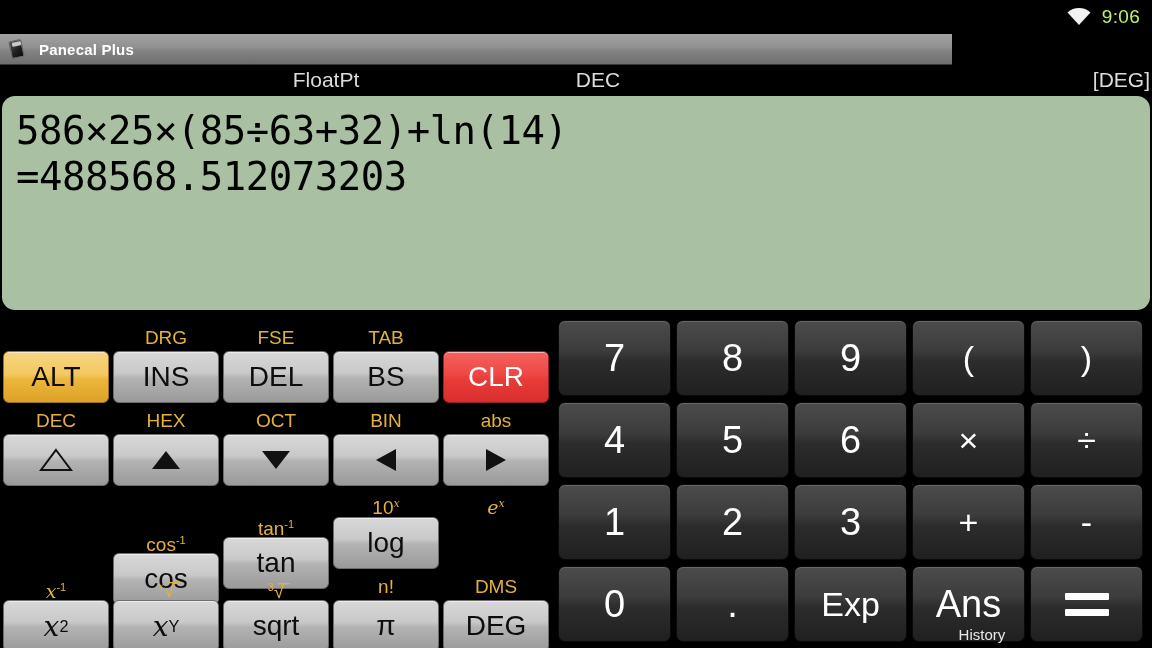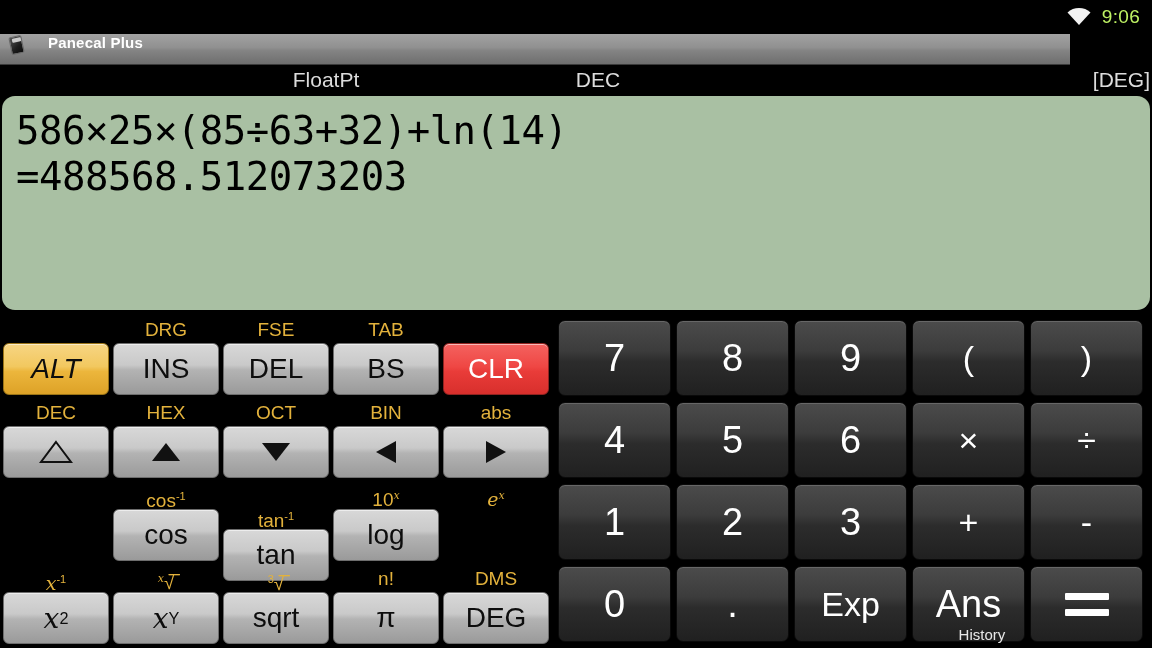--- a/index.html
+++ b/index.html
@@ -16,23 +16,23 @@
     position: absolute; left: 0; top: 0; width: 1152px; height: 34px;
     background: #000; display: flex; align-items: center;
     justify-content: flex-end; padding-right: 12px; gap: 10px;
   }
   .wifi-icon { width: 26px; height: 20px; position: relative; }
   .wifi-icon svg { display: block; }
   .clock { color: #bef264; font-size: 19px; font-weight: 400; letter-spacing: .3px; }
 
   
   .titlebar {
-    position: absolute; left: 0; top: 34px; width: 1070px; height: 31px;
+    position: absolute; left: 0; top: 34px; width: 952px; height: 31px;
     background: linear-gradient(to bottom, #a2a2a2 0%, #909090 45%, #848484 55%, #6e6e6e 100%);
-    display: flex; align-items: flex-start; padding-left: 6px; gap: 20px;
+    display: flex; align-items: center; padding-left: 6px; gap: 11px;
     border-bottom: 1px solid #3a3a3a;
   }
   .app-icon { width: 22px; height: 22px; position: relative; flex: none; }
   .app-icon .body {
     position: absolute; left: 4px; top: 2px; width: 13px; height: 18px;
     background: linear-gradient(145deg,#555 0%, #1d1d1d 60%, #0b0b0b 100%);
     border-radius: 2px; transform: rotate(-12deg);
     border: 1px solid #666;
   }
   .app-icon .scr {
@@ -61,38 +61,37 @@
     font-family: "DejaVu Sans Mono", monospace;
     font-size: 39px; line-height: 46px; color: #000000;
     white-space: pre; letter-spacing: -0.5px;
   }
 
   
   .leftpad  { position: absolute; left: 0; top: 316px; width: 556px; height: 332px; }
   .rightpad { position: absolute; left: 556px; top: 318px; width: 596px; height: 330px; }
 
   .lrow { position: absolute; left: 0; width: 556px; height: 83px; }
-  .lcell { position: absolute; top: 0; width: 106px; height: 83px; }
+  .lcell { position: absolute; top: 8px; width: 106px; height: 83px; }
   .shiftlabel {
     position: absolute; left: 0; top: 0; width: 106px; height: 28px;
     text-align: center; color: #e8b càc; color: #e3b23c; font-size: 19px;
     line-height: 28px; white-space: nowrap;
   }
   .gkey {
     position: absolute; left: 0; top: 27px; width: 106px; height: 52px;
     border-radius: 6px; display: flex; align-items: center; justify-content: center;
     font-size: 28px; color: #0d0d0d;
     background: linear-gradient(to bottom, #d8d8d8 0%, #c9c9c9 42%, #b3b3b3 52%, #9a9a9a 100%);
     border: 1px solid #6d6d6d;
     box-shadow: inset 0 1px 0 rgba(255,255,255,.55);
   }
   .gkey.alt {
     background: linear-gradient(to bottom, #f7d583 0%, #f2c85f 45%, #ecb63c 55%, #dda227 100%);
     border-color: #9b7416;
-    font-style: italic;
   }
   .gkey.clr {
     background: linear-gradient(to bottom, #f4625f 0%, #ef4744 45%, #e93c39 55%, #d82f2c 100%);
     border-color: #912320; color: #fff;
   }
   .gkey svg { display: block; }
 
   .dkey {
     position: absolute; border-radius: 7px;
     background: linear-gradient(to bottom, #4b4b4b 0%, #3c3c3c 40%, #2c2c2c 55%, #202020 100%);
@@ -204,21 +203,21 @@
         <div class="lcell" style="left: 443px;">
           <div class="shiftlabel">abs</div>
           <div class="gkey">
             <svg width="30" height="28" viewBox="0 0 30 28">
               <path d="M25 14 L5 3 L5 25 Z" fill="#111"></path>
             </svg>
           </div>
         </div>
       </div>
       <div class="lrow" style="top: 166px;">
-        <div class="lcell" style="left: 113px;">
+        <div class="lcell" style="left: 113px; margin-top: 36px;">
           <div class="shiftlabel">cos<span class="sup">-1</span></div>
           <div class="gkey">cos</div>
         </div>
         <div class="lcell" style="left: 223px; margin-top: 20px;">
           <div class="shiftlabel">tan<span class="sup">-1</span></div>
           <div class="gkey">tan</div>
         </div>
         <div class="lcell" style="left: 333px;">
           <div class="shiftlabel">10<span class="sup ital">x</span></div>
           <div class="gkey">log</div>

